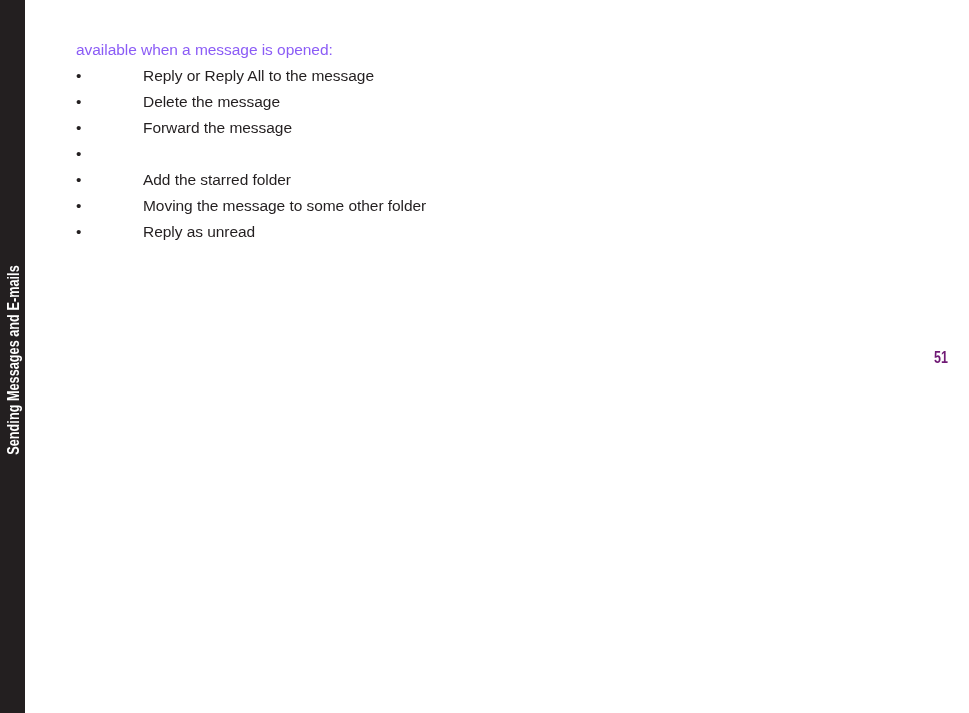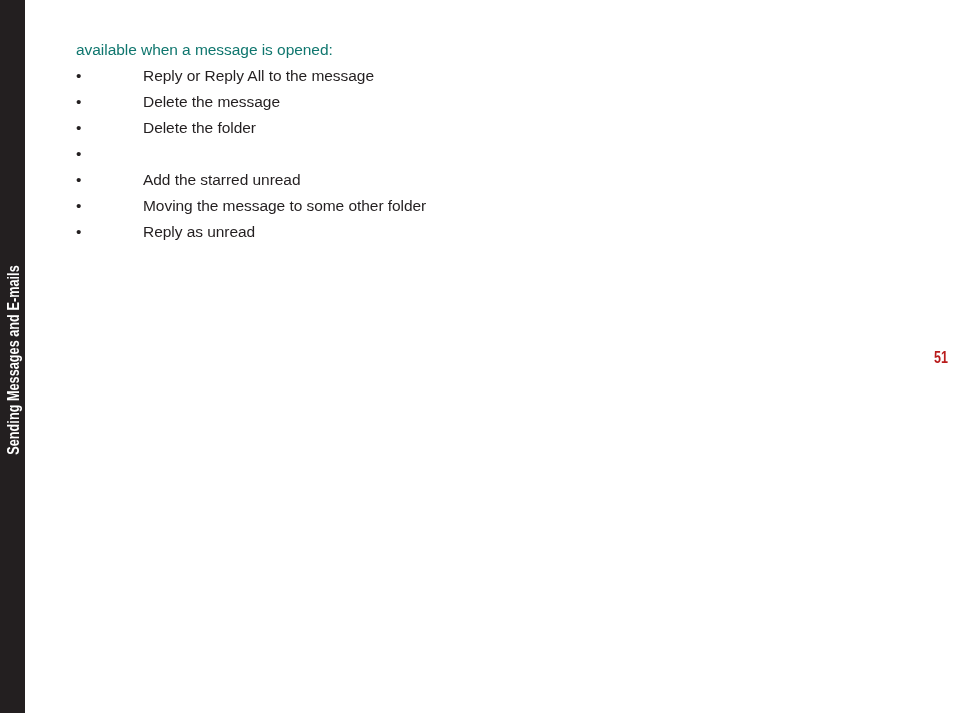--- a/index.html
+++ b/index.html
@@ -67,21 +67,21 @@
   
   .content {
     position: absolute;
     left: 76px;
     top: 40px;
     width: 700px;
   }
   .lead-line {
     font-size: 15.5px;
     line-height: 20px;
-    color: #0f766e;
+    color: #8b5cf6;
     margin: 0 0 6px 0;
     letter-spacing: -0.05px;
   }
 
   ul.bullet-list {
     list-style: none;
     margin: 0;
     padding: 0;
   }
   ul.bullet-list li {
@@ -105,21 +105,21 @@
   ul.bullet-list li .bullet-text {
     display: block;
     margin-left: 30px;
   }
 
   
   .folio {
     position: absolute;
     left: 934px;
     top: 350px;
-    color: #b91c1c;
+    color: #701a75;
     font-family: "Liberation Sans Narrow", "Liberation Sans", sans-serif;
     font-size: 16px;
     font-weight: bold;
     line-height: 16px;
     letter-spacing: 0px;
     text-align: right;
   }
   .folio span {
     display: inline-block;
     transform: scaleX(0.78);
@@ -145,28 +145,28 @@
       <li>
         <span class="bullet-mark">•</span>
         <span class="bullet-text">Reply or Reply All to the message</span>
       </li>
       <li>
         <span class="bullet-mark">•</span>
         <span class="bullet-text">Delete the message</span>
       </li>
       <li>
         <span class="bullet-mark">•</span>
-        <span class="bullet-text">Delete the folder</span>
+        <span class="bullet-text">Forward the message</span>
       </li>
       <li>
         <span class="bullet-mark">•</span>
       </li>
       <li>
         <span class="bullet-mark">•</span>
-        <span class="bullet-text">Add the starred unread</span>
+        <span class="bullet-text">Add the starred folder</span>
       </li>
       <li>
         <span class="bullet-mark">•</span>
         <span class="bullet-text">Moving the message to some other folder</span>
       </li>
       <li>
         <span class="bullet-mark">•</span>
         <span class="bullet-text">Reply as unread</span>
       </li>
     </ul>

